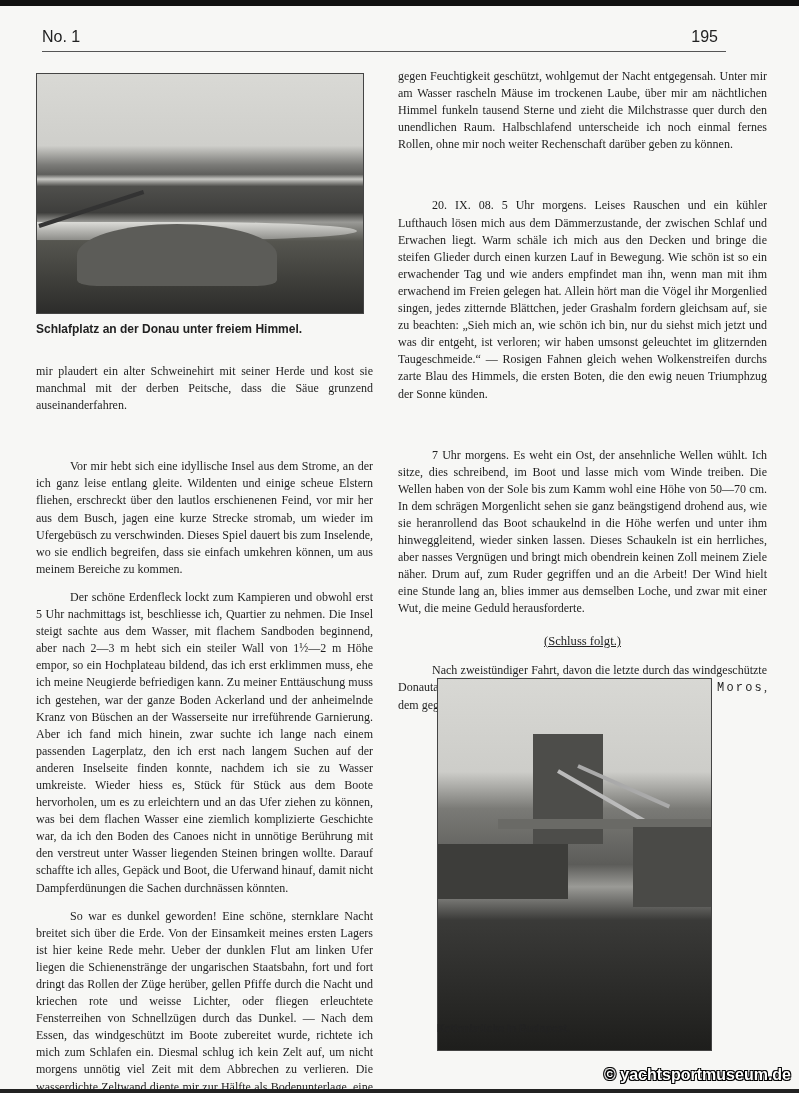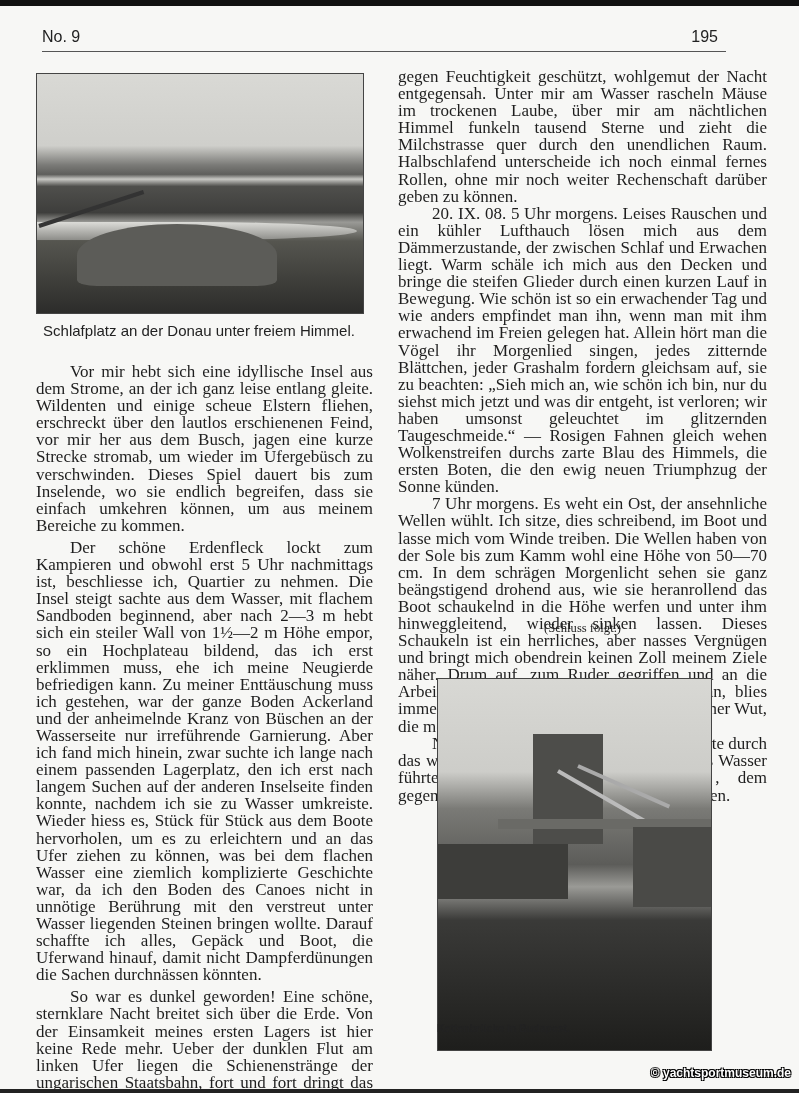--- a/index.html
+++ b/index.html
@@ -14,90 +14,91 @@
   .header {
     position:absolute; left:42px; top:24px; width:684px; height:26px;
     font-family:"Liberation Sans Narrow","Liberation Sans", sans-serif;
     font-size:16px; color:#222;
   }
   .header .left { position:absolute; left:0; top:4px; }
   .header .center { position:absolute; left:0; right:0; top:4px; text-align:center; letter-spacing:0.5px; }
   .header .right { position:absolute; right:8px; top:4px; }
   .rule { position:absolute; left:42px; top:51px; width:684px; height:1px; background:#555; }
 
-  .col { position:absolute; font-size:17px; line-height:17.1px; text-align:justify; }
+  .col { position:absolute; font-size:12px; line-height:17.1px; text-align:justify; }
   .col p { margin:0; text-indent:0; }
-  .col p.indent { text-indent:34px; }
-  .col p.gap { margin-top:5px; }
+  .col p.indent { text-indent:34px;margin-top:44px; }
+  .col p.gap { margin-top:11px; }
   .left-col { left:36px; top:363px; width:337px; }
   .right-col { left:398px; top:68px; width:369px; }
 
   .photo1 {
     position:absolute; left:36px; top:73px; width:326px; height:239px;
     background:
       linear-gradient(180deg, #d9d9d5 0%, #cfcfcb 30%, #7b7b78 38%, #5f5f5c 42%, #c8c8c4 44%, #4f4f4c 47%, #3e3e3c 58%, #9a9a96 62%, #55554f 70%, #2c2c2a 100%);
     border:1px solid #444;
     overflow:hidden;
   }
   .photo1 .boat {
     position:absolute; left:0; top:148px; width:320px; height:18px;
     background:linear-gradient(180deg,#dcdcd8,#8d8d89); border-radius:0 60% 60% 0;
   }
   .photo1 .cover {
     position:absolute; left:40px; top:150px; width:200px; height:62px;
     background:#5c5c58; border-radius:50% 50% 10% 10%;
   }
   .photo1 .paddle { position:absolute; left:2px; top:150px; width:110px; height:4px; background:#333; transform:rotate(-18deg); transform-origin:left; }
   .cap1 {
-    position:absolute; left:36px; top:322px; width:326px; text-align:center;
-    font-family:"Liberation Sans", sans-serif; font-weight:normal; font-size:15px; color:#222;
+    position:absolute; left:36px; top:322px; width:326px; 
+    font-family:"Liberation Sans", sans-serif; font-weight:bold; font-size:12px; color:#222;
   }
 
   .photo2 {
     position:absolute; left:437px; top:678px; width:273px; height:371px;
     background:linear-gradient(180deg,#d8d8d4 0%, #cdcdc9 25%, #7a7a76 35%, #5c5c59 50%, #9a9a96 56%, #3a3a38 65%, #1e1e1c 100%);
     border:1px solid #444; overflow:hidden;
   }
   .photo2 .tower { position:absolute; left:95px; top:55px; width:70px; height:110px; background:#4d4d4a; }
   .photo2 .deck { position:absolute; left:60px; top:140px; width:213px; height:10px; background:#6a6a66; }
   .photo2 .chain1 { position:absolute; left:120px; top:90px; width:110px; height:4px; background:#bbb; transform:rotate(30deg); transform-origin:left; }
   .photo2 .chain2 { position:absolute; left:140px; top:85px; width:100px; height:4px; background:#aaa; transform:rotate(24deg); transform-origin:left; }
   .photo2 .shed { position:absolute; left:0; top:165px; width:130px; height:55px; background:#3d3d3a; }
   .photo2 .wall { position:absolute; left:195px; top:148px; width:78px; height:80px; background:#4a4a47; }
   .cap2 {
     position:absolute; left:437px; top:1022px; width:273px; 
     font-family:"Liberation Sans", sans-serif; font-weight:bold; font-size:10.5px; color:#222;
   }
   .watermark {
     position:absolute; right:8px; top:1066px;
-    font-family:"Liberation Sans", sans-serif; font-weight:bold; font-size:12px;
+    font-family:"Liberation Sans", sans-serif; font-weight:bold; font-size:16px;
     color:#fff; text-shadow:0 0 1px #000,1px 1px 0 #000,-1px -1px 0 #000,1px -1px 0 #000,-1px 1px 0 #000;
   }
-  .closing { position:absolute; left:398px; top:621px; width:369px; text-align:center; font-size:12.6px; }
+  .closing { position:absolute; left:398px; top:634px; width:369px; text-align:center; font-size:12.6px;text-decoration:underline; }
   .spaced { letter-spacing:2.2px;font-family:Liberation Mono, monospace; }
 </style>
 </head>
 <body>
 
 <div class="topband"></div>
 
 <div class="header">
-  <span class="left">No. 9</span>
+  <span class="left">No. 1</span>
   <span class="right">195</span>
 </div>
 <div class="rule"></div>
 
 <div class="photo1" title="Canoe covered with tarp lying on grassy bank of the Danube">
   <div class="boat"></div>
   <div class="cover"></div>
   <div class="paddle"></div>
 </div>
 <div class="cap1">Schlafplatz an der Donau unter freiem Himmel.</div>
 
 <div class="col left-col">
+  <p>mir plaudert ein alter Schweinehirt mit seiner Herde und kost sie manchmal mit der derben Peitsche, dass die Säue grunzend auseinanderfahren.</p>
   <p class="indent">Vor mir hebt sich eine idyllische Insel aus dem Strome, an der ich ganz leise entlang gleite. Wildenten und einige scheue Elstern fliehen, erschreckt über den lautlos erschienenen Feind, vor mir her aus dem Busch, jagen eine kurze Strecke stromab, um wieder im Ufergebüsch zu verschwinden. Dieses Spiel dauert bis zum Inselende, wo sie endlich begreifen, dass sie einfach umkehren können, um aus meinem Bereiche zu kommen.</p>
   <p class="indent gap">Der schöne Erdenfleck lockt zum Kampieren und obwohl erst 5 Uhr nachmittags ist, beschliesse ich, Quartier zu nehmen. Die Insel steigt sachte aus dem Wasser, mit flachem Sandboden beginnend, aber nach 2—3 m hebt sich ein steiler Wall von 1½—2 m Höhe empor, so ein Hochplateau bildend, das ich erst erklimmen muss, ehe ich meine Neugierde befriedigen kann. Zu meiner Enttäuschung muss ich gestehen, war der ganze Boden Ackerland und der anheimelnde Kranz von Büschen an der Wasserseite nur irreführende Garnierung. Aber ich fand mich hinein, zwar suchte ich lange nach einem passenden Lagerplatz, den ich erst nach langem Suchen auf der anderen Inselseite finden konnte, nachdem ich sie zu Wasser umkreiste. Wieder hiess es, Stück für Stück aus dem Boote hervorholen, um es zu erleichtern und an das Ufer ziehen zu können, was bei dem flachen Wasser eine ziemlich komplizierte Geschichte war, da ich den Boden des Canoes nicht in unnötige Berührung mit den verstreut unter Wasser liegenden Steinen bringen wollte. Darauf schaffte ich alles, Gepäck und Boot, die Uferwand hinauf, damit nicht Dampferdünungen die Sachen durchnässen könnten.</p>
   <p class="indent gap">So war es dunkel geworden! Eine schöne, sternklare Nacht breitet sich über die Erde. Von der Einsamkeit meines ersten Lagers ist hier keine Rede mehr. Ueber der dunklen Flut am linken Ufer liegen die Schienenstränge der ungarischen Staatsbahn, fort und fort dringt das Rollen der Züge herüber, gellen Pfiffe durch die Nacht und kriechen rote und weisse Lichter, oder fliegen erleuchtete Fensterreihen von Schnellzügen durch das Dunkel. — Nach dem Essen, das windgeschützt im Boote zubereitet wurde, richtete ich mich zum Schlafen ein. Diesmal schlug ich kein Zelt auf, um nicht morgens unnötig viel Zeit mit dem Abbrechen zu verlieren. Die wasserdichte Zeltwand diente mir zur Hälfte als Bodenunterlage, eine Kameelhaardecke als Matratze, auf die ich mich legte und mit 2 Decken umwickelte; die andere Hälfte des Zeltes zog ich über mich, so dass ich warm und</p>
 </div>
 
 <div class="col right-col">
   <p>gegen Feuchtigkeit geschützt, wohlgemut der Nacht entgegensah. Unter mir am Wasser rascheln Mäuse im trockenen Laube, über mir am nächtlichen Himmel funkeln tausend Sterne und zieht die Milchstrasse quer durch den unendlichen Raum. Halbschlafend unterscheide ich noch einmal fernes Rollen, ohne mir noch weiter Rechenschaft darüber geben zu können.</p>
   <p class="indent">20. IX. 08. 5 Uhr morgens. Leises Rauschen und ein kühler Lufthauch lösen mich aus dem Dämmerzustande, der zwischen Schlaf und Erwachen liegt. Warm schäle ich mich aus den Decken und bringe die steifen Glieder durch einen kurzen Lauf in Bewegung. Wie schön ist so ein erwachender Tag und wie anders empfindet man ihn, wenn man mit ihm erwachend im Freien gelegen hat. Allein hört man die Vögel ihr Morgenlied singen, jedes zitternde Blättchen, jeder Grashalm fordern gleichsam auf, sie zu beachten: „Sieh mich an, wie schön ich bin, nur du siehst mich jetzt und was dir entgeht, ist verloren; wir haben umsonst geleuchtet im glitzernden Taugeschmeide.“ — Rosigen Fahnen gleich wehen Wolkenstreifen durchs zarte Blau des Himmels, die ersten Boten, die den ewig neuen Triumphzug der Sonne künden.</p>
   <p class="indent">7 Uhr morgens. Es weht ein Ost, der ansehnliche Wellen wühlt. Ich sitze, dies schreibend, im Boot und lasse mich vom Winde treiben. Die Wellen haben von der Sole bis zum Kamm wohl eine Höhe von 50—70 cm. In dem schrägen Morgenlicht sehen sie ganz beängstigend drohend aus, wie sie heranrollend das Boot schaukelnd in die Höhe werfen und unter ihm hinweggleitend, wieder sinken lassen. Dieses Schaukeln ist ein herrliches, aber nasses Vergnügen und bringt mich obendrein keinen Zoll meinem Ziele näher. Drum auf, zum Ruder gegriffen und an die Arbeit! Der Wind hielt eine Stunde lang an, blies immer aus demselben Loche, und zwar mit einer Wut, die meine Geduld herausforderte.</p>
   <p class="indent"><span>Nach zweistündiger Fahrt, davon die letzte durch das windgeschützte Donautal über faltenloses Wasser führte, erreichte ich </span><span class="spaced">Nagy Moros</span><span>, dem gegenüber am rechten Nach </span><span class="spaced">Steinen</span><span> linken.</span></p>

